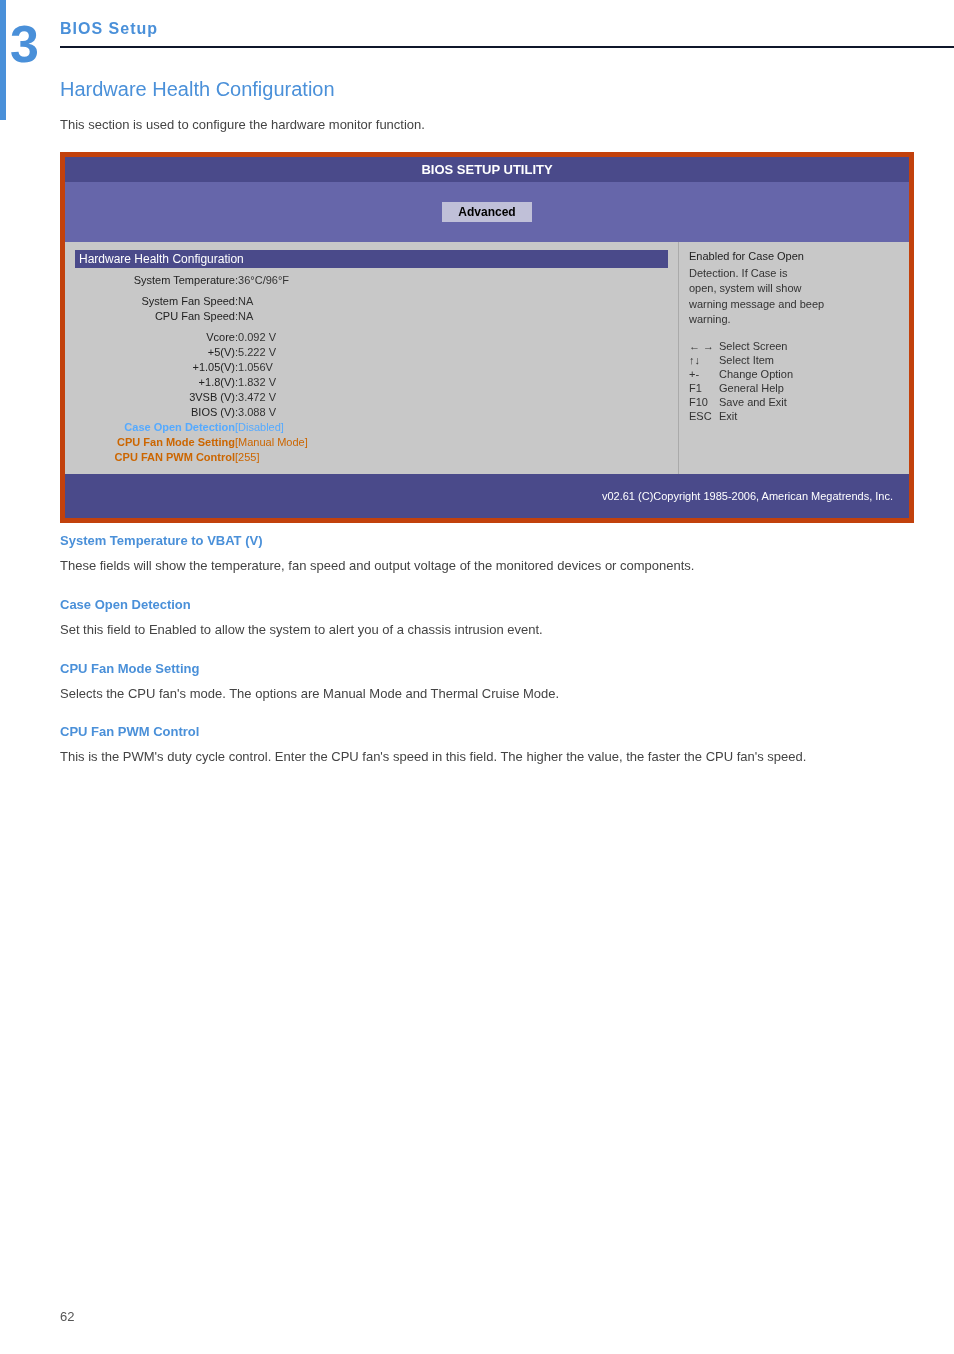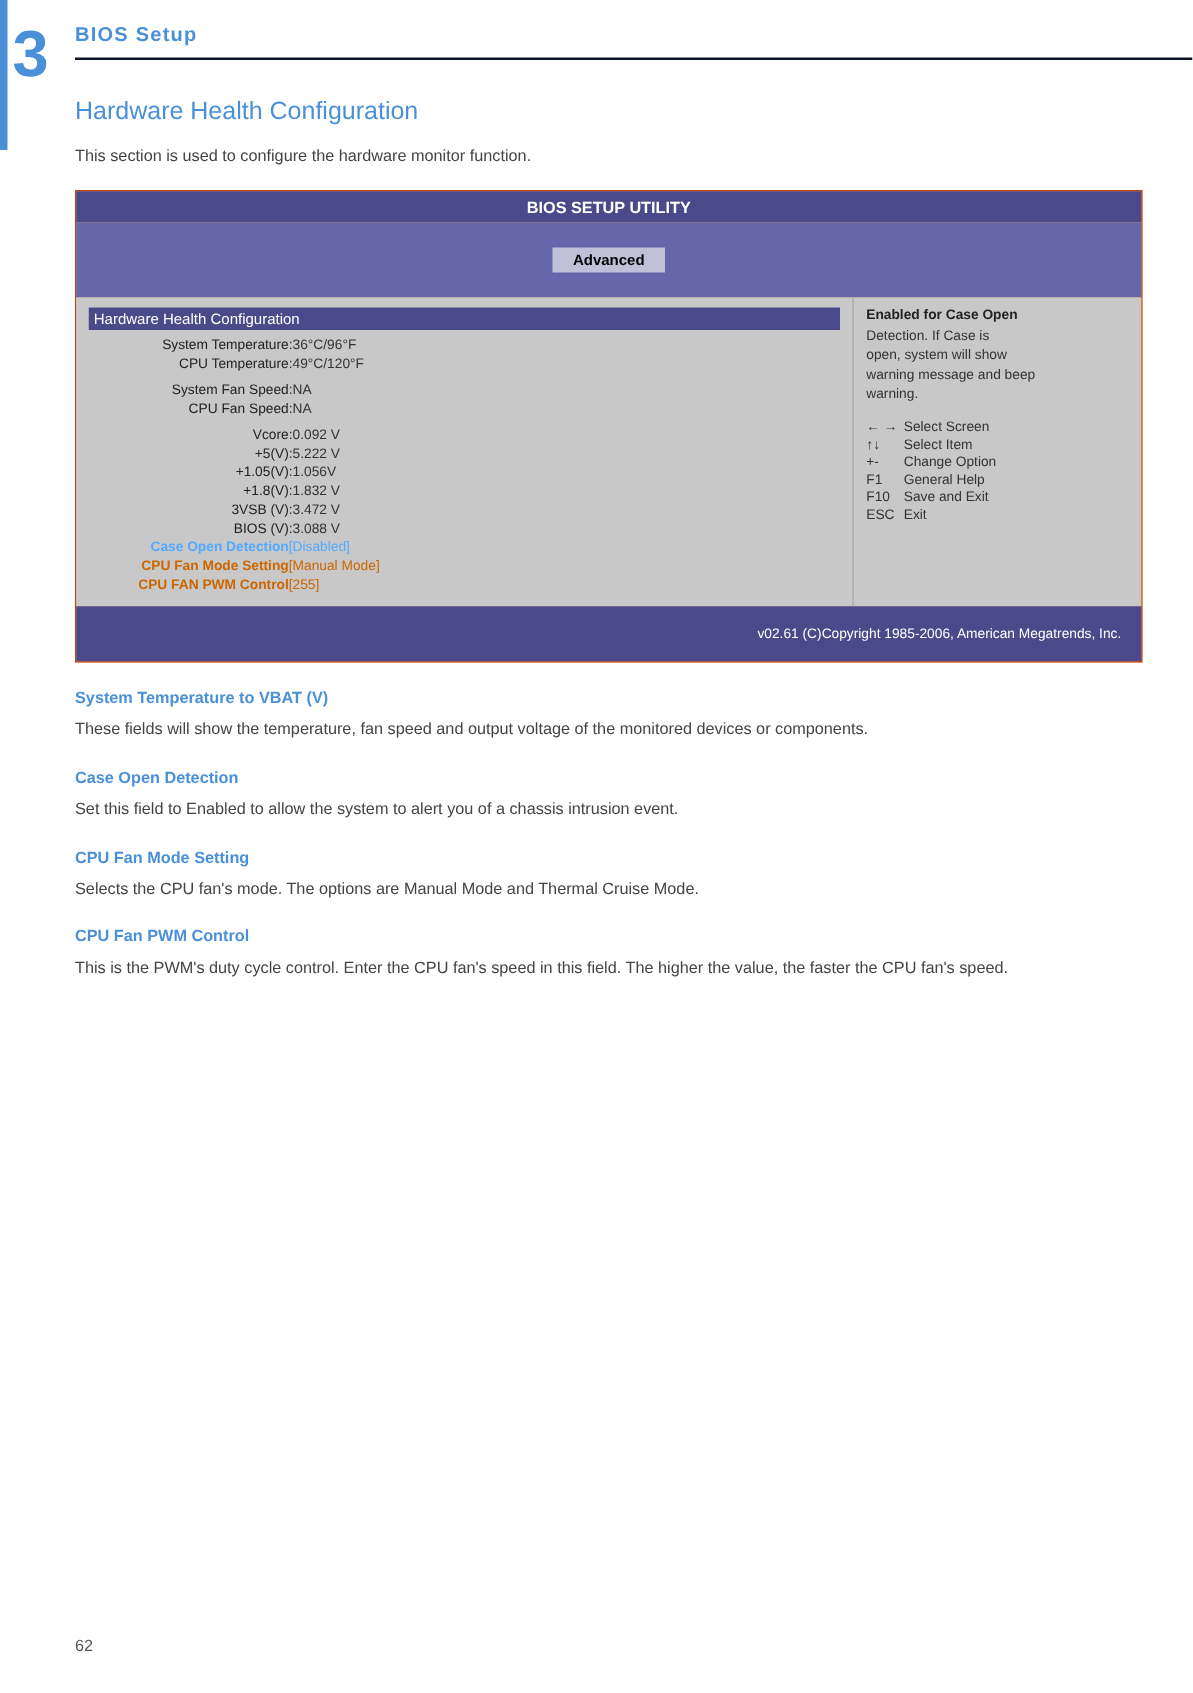--- a/index.html
+++ b/index.html
@@ -64,23 +64,23 @@
     }
 
     .section-intro {
       font-size: 13px;
       color: #444;
       margin-bottom: 20px;
     }
 
     
     .bios-box {
-      border: 1px solid #c2410c;
-      background: #fdba74;
-      margin-bottom: 20px;
+      border: 5px solid #c2410c;
+      background: #d946ef;
+      margin-bottom: 10px;
     }
 
     .bios-title-bar {
       background: #4a4a8a;
       color: #fff;
       text-align: center;
       padding: 5px;
       font-size: 13px;
       font-weight: bold;
     }
@@ -160,21 +160,21 @@
 
     .bios-row-value.orange {
       color: #cc6600;
     }
 
     .bios-spacer {
       height: 6px;
     }
 
     .bios-help-title {
-      font-weight: bold;
+      font-weight: normal;
       font-size: 11px;
       color: #222;
       margin-bottom: 4px;
     }
 
     .bios-help-text {
       font-size: 11px;
       color: #333;
       line-height: 1.4;
       margin-bottom: 12px;
@@ -262,24 +262,20 @@
     </div>
 
     <div class="bios-body">
 
       <div class="bios-left">
         <div class="bios-item-header">Hardware Health Configuration</div>
 
         <div class="bios-row">
           <span class="bios-row-label">System Temperature</span>
           <span class="bios-row-value">:36°C/96°F</span>
-        </div>
-        <div class="bios-row">
-          <span class="bios-row-label">CPU Temperature</span>
-          <span class="bios-row-value">:49°C/120°F</span>
         </div>
         <div class="bios-spacer"></div>
         <div class="bios-row">
           <span class="bios-row-label">System Fan Speed</span>
           <span class="bios-row-value">:NA</span>
         </div>
         <div class="bios-row">
           <span class="bios-row-label">CPU Fan Speed</span>
           <span class="bios-row-value">:NA</span>
         </div>

